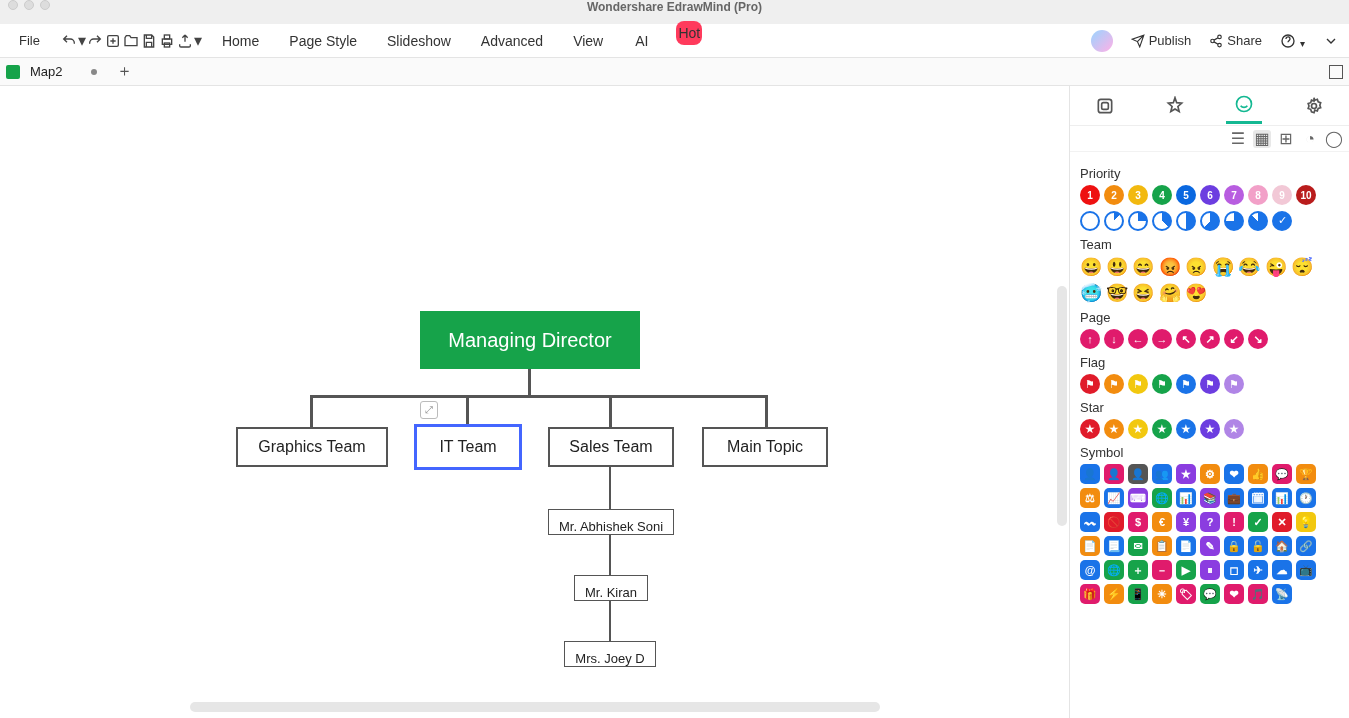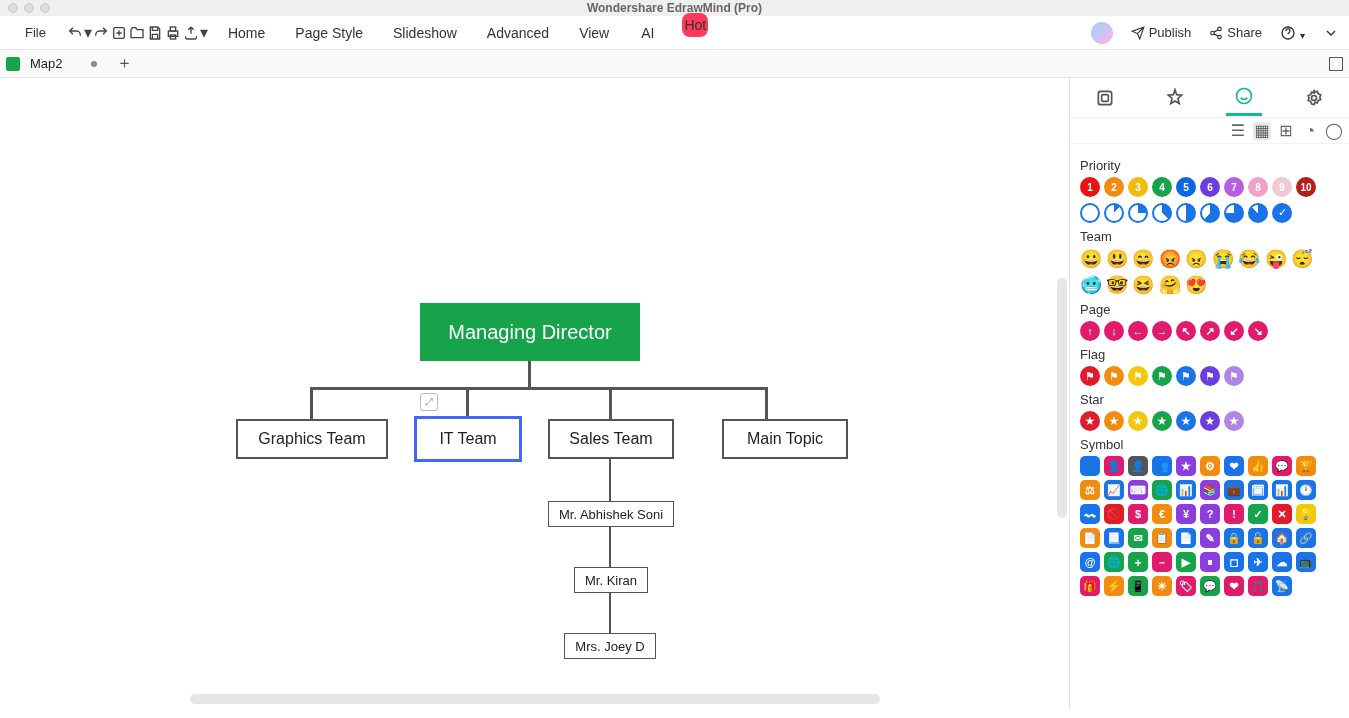--- a/index.html
+++ b/index.html
@@ -1,25 +1,25 @@
 <!DOCTYPE html>
 <html><head>
 <meta charset="utf-8">
 <style>
   * { box-sizing: border-box; margin: 0; padding: 0; font-family: -apple-system, BlinkMacSystemFont, "Segoe UI", sans-serif; }
   body { width: 1349px; height: 718px; background: #fff; overflow: hidden; position: relative; }
 
   
-  .titlebar { height: 16px; background: #efefef; display: flex; align-items: center; position: relative; }
+  .titlebar { height: 24px; background: #efefef; display: flex; position: relative; }
   .traffic { display: flex; gap: 6px; padding-left: 8px; }
   .traffic span { width: 10px; height: 10px; border-radius: 50%; background: #ddd; border:1px solid #ccc; }
   .title { position: absolute; left: 50%; transform: translateX(-50%); font-size: 12px; color: #666; font-weight:600;}
 
   
-  .toolbar { height: 34px; background: #fff; border-bottom: 1px solid #e4e4e4; display: flex; align-items: center; padding: 0 15px; position:relative;}
+  .toolbar { height: 34px; background: #fff; border-bottom: 1px solid #e4e4e4; display: flex; align-items: center; padding: 0 9px; position:relative;}
   .file-btn { padding: 4px 10px; font-size: 13px; color:#333; }
   .ico { width: 18px; height: 18px; display: inline-flex; align-items:center; justify-content:center; color:#444; }
   .ico svg { width:16px; height:16px; }
   .tbspace { width:10px; }
   .menu { display:flex; gap:26px; margin-left:18px; }
   .menu span { font-size:14px; color:#333; padding:4px 2px; position:relative; }
   .hot { position:absolute; top:-8px; right:-26px; background:#ff3a5c; color:#fff; font-size:9px; padding:1px 5px; border-radius:8px; }
   .toolbar-right { position:absolute; right:10px; display:flex; align-items:center; gap:18px; }
   .avatar-circle { width:22px; height:22px; border-radius:50%; background: linear-gradient(135deg,#9ad4ff,#ffb0e6); }
   .tr-item { display:flex; align-items:flex-end; gap:4px; font-size:13px; color:#333; }
@@ -57,21 +57,21 @@
   .face { font-size:18px; }
   .arrow-b{width:20px;height:20px;border-radius:50%;background:#e01b6c;display:flex;align-items:center;justify-content:center;color:#fff;font-size:11px;font-weight:bold;}
   .flag-b{width:20px;height:20px;border-radius:50%;display:flex;align-items:center;justify-content:center;color:#fff;font-size:11px;}
   .star-b{width:20px;height:20px;border-radius:50%;display:flex;align-items:center;justify-content:center;color:#fff;font-size:12px;}
   .sym{width:20px;height:20px;border-radius:5px;display:flex;align-items:center;justify-content:center;color:#fff;font-size:11px;font-weight:600;}
 
   
   .node { position:absolute; border:2px solid #555; background:#fff; display:flex; align-items:center; justify-content:center; font-size:16px; color:#222; }
   .root { background:#16a34a; border:none; color:#fff; font-size:20px; font-weight:500;}
   .sel { border:3px solid #4466ff; }
-  .sub { font-size:13px; border:1.5px solid #555; }
+  .sub { font-size:13px; border:1.5px solid #555;align-items:flex-end; }
   .conn { position:absolute; background:#555; }
   .scroll-h { position:absolute; bottom:6px; left:190px; width:690px; height:10px; background:#e6e6e6; border-radius:5px; }
   .scroll-v { position:absolute; right:2px; top:200px; width:10px; height:240px; background:#e6e6e6; border-radius:5px; }
   .mini-btn{position:absolute; width:18px;height:18px;border:1px solid #bbb;border-radius:3px;background:#fff;display:flex;align-items:center;justify-content:center;font-size:10px;color:#888;}
 </style>
 </head>
 <body>
 
 <div class="titlebar">
   <div class="traffic">
@@ -195,21 +195,21 @@
 
     <div class="node" style="left:236px; top:341px; width:152px; height:40px;">
         <span>Graphics Team</span>
       </div>
     <div class="node sel" style="left:414px; top:338px; width:108px; height:46px;">
         <span>IT Team</span>
       </div>
     <div class="node" style="left:548px; top:341px; width:126px; height:40px;">
         <span>Sales Team</span>
       </div>
-    <div class="node" style="left:702px; top:341px; width:126px; height:40px;margin-left:20px;">
+    <div class="node" style="left:702px; top:341px; width:126px; height:40px;">
         <span>Main Topic</span>
       </div>
 
     <div class="conn" style="left:609px; top:381px; width:2px; height:42px;"></div>
     <div class="node sub" style="left:548px; top:423px; width:126px; height:26px;">
         <span>Mr. Abhishek Soni</span>
       </div>
     <div class="conn" style="left:609px; top:449px; width:2px; height:40px;"></div>
     <div class="node sub" style="left:574px; top:489px; width:74px; height:26px;">
         <span>Mr. Kiran</span>

